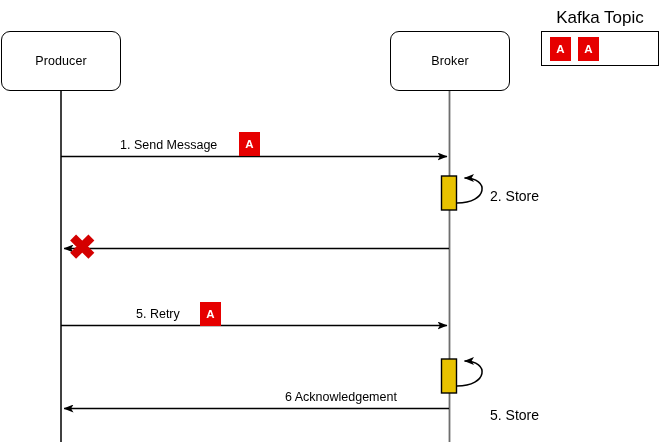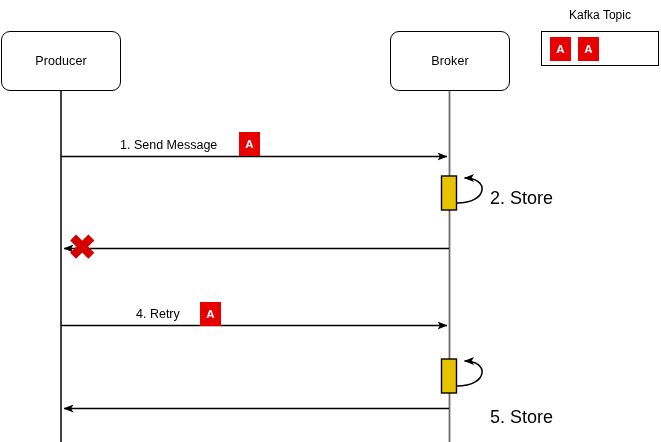--- a/index.html
+++ b/index.html
@@ -36,21 +36,21 @@
     justify-content: center;
     box-sizing: border-box;
   }
   .lifeline-label {
     font-size: 12.5px;
     color: #000000;
     letter-spacing: 0.1px;
   }
   .topic-title {
     position: absolute;
-    font-size: 12px;
+    font-size: 17px;
     color: #000000;
     text-align: center;
     white-space: nowrap;
   }
   .topic-box {
     position: absolute;
     border: 1.6px solid #000000;
     background: #ffffff;
     box-sizing: border-box;
   }
@@ -67,21 +67,21 @@
   }
   .arrow-label {
     position: absolute;
     font-size: 12.5px;
     color: #000000;
     white-space: nowrap;
     text-align: center;
   }
   .self-label {
     position: absolute;
-    font-size: 18px;
+    font-size: 14px;
     color: #000000;
     white-space: nowrap;
   }
   .x-mark {
     position: absolute;
     color: #D40000;
     font-weight: bold;
     font-size: 34px;
     line-height: 1;
     font-family: "Liberation Sans", sans-serif;
@@ -137,21 +137,22 @@
     <div class="msg-chip" style="left:8px; top:5px; width:21px; height:24px; position:absolute;">A</div>
     <div class="msg-chip" style="left:36px; top:5px; width:21px; height:24px; position:absolute;">A</div>
   </div>
 
   <div class="arrow-label" style="left:120px; top:138px;">1. Send Message</div>
   <div class="msg-chip" style="left:239px; top:132px; width:21px; height:24px;">A</div>
 
   <div class="self-label" style="left:490px; top:188px;">2. Store</div>
 
 
-  <div class="arrow-label" style="left:136px; top:307px;">4. Retry</div>
+  <div class="arrow-label" style="left:136px; top:307px;">5. Retry</div>
   <div class="msg-chip" style="left:200px; top:302px; width:21px; height:24px;">A</div>
 
   <div class="self-label" style="left:490px; top:370px;margin-top:37px;">5. Store</div>
 
+  <div class="arrow-label" style="left:285px; top:390px;">6 Acknowledgement</div>
 
   <div class="x-mark" style="left:68px; top:230px;">✖</div>
 
 </div>
 
 </body></html>

